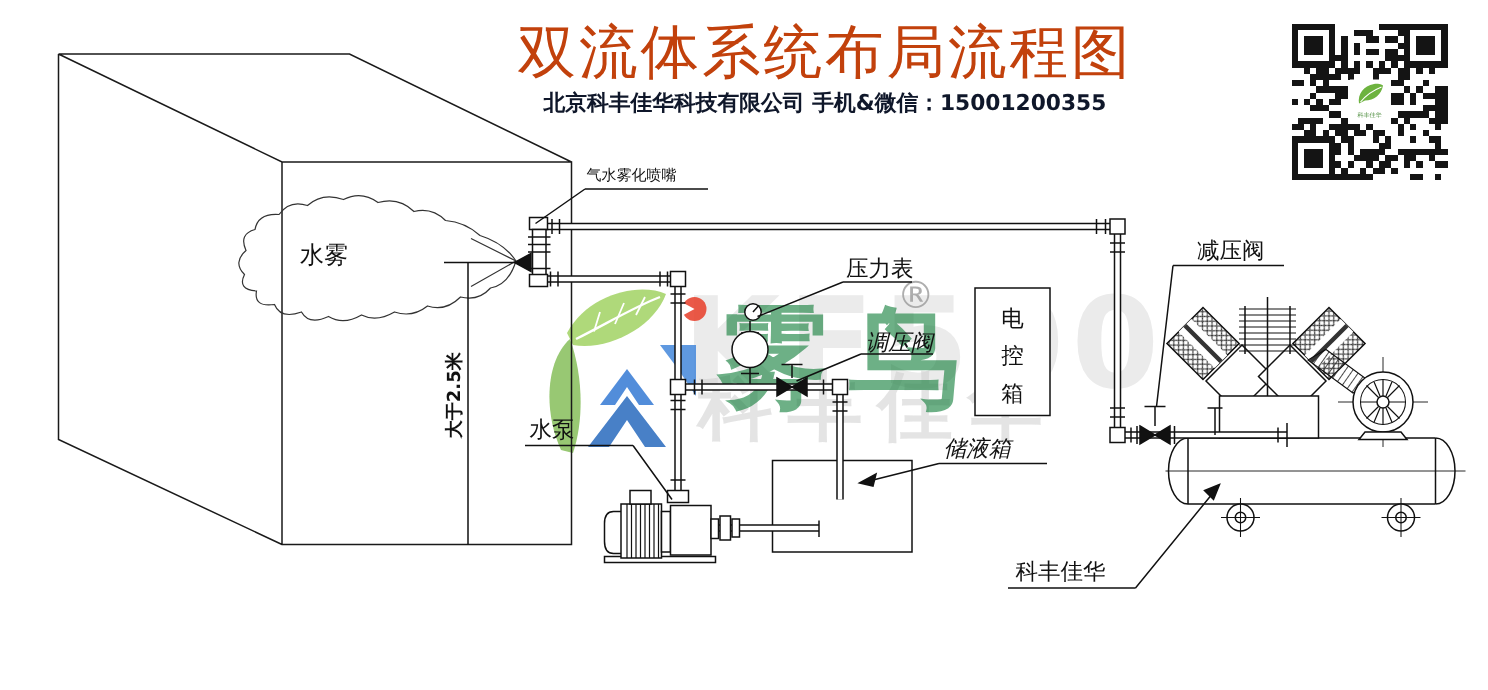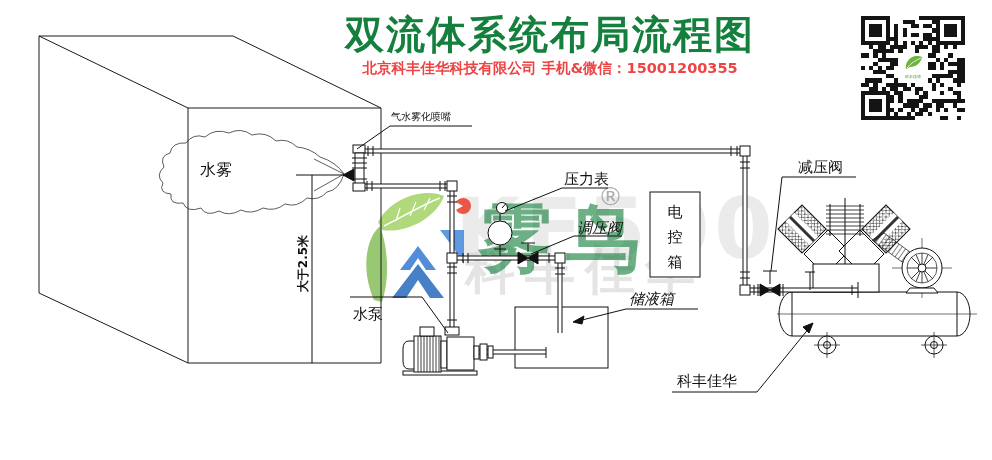--- a/index.html
+++ b/index.html
@@ -3,23 +3,23 @@
 <meta charset="utf-8">
 <style>
   * { margin:0; padding:0; box-sizing:border-box; }
   html,body { width:992px; height:460px; }
   body {
     position:relative; background:#fff; overflow:hidden;
     font-family:"DejaVu Sans","Liberation Sans",sans-serif; color:#111;
   }
   .abs { position:absolute; white-space:nowrap; }
   #title { left:320px; top:8px; width:460px; text-align:center;
-           font-size:39px; font-weight:bold; letter-spacing:2px; color:#15803d; }
+           font-size:39px; font-weight:normal; letter-spacing:2px; color:#c2410c; }
   #subtitle { left:310px; top:59px; width:480px; text-align:center;
-              font-size:14.5px; font-weight:bold; color:#ef4444; }
+              font-size:14.5px; font-weight:bold; color:#0f172a; }
   .lbl { font-size:10px; color:#111; z-index:3; }
   .lbl.big { font-size:15px; }
   #lbl-mist { font-size:16px;text-align:right; }
   #lbl-dim { font-size:12px; font-weight:bold; width:72px; text-align:center;
              transform:rotate(-90deg); transform-origin:center center; }
   #lbl-ctrl { width:46px; text-align:center; font-size:15px; line-height:25px; }
   #lbl-ctrl span { display:block; }
   
   #watermark { left:0; top:0; width:992px; height:460px; z-index:0; pointer-events:none; }
   .wm { position:absolute; white-space:nowrap; font-weight:bold; }
@@ -219,21 +219,21 @@
 </svg>
 
 <div id="title" class="abs">双流体系统布局流程图</div>
 <div id="subtitle" class="abs">北京科丰佳华科技有限公司 手机&amp;微信：15001200355</div>
 
 <div class="abs lbl" style="left:391px; top:110px;">气水雾化喷嘴</div>
 <div class="abs lbl" id="lbl-mist" style="left:200px; top:160px;">水雾</div>
 <div class="abs lbl" id="lbl-dim" style="left:267px; top:255px;">大于2.5米</div>
 <div class="abs lbl big" style="left:564px; top:170px;">压力表</div>
 <div class="abs lbl big" style="left:577px; top:219px;font-style:italic;">调压阀</div>
-<div class="abs lbl big" style="left:353px; top:277px;margin-top:28px;">水泵</div>
+<div class="abs lbl big" style="left:353px; top:277px;">水泵</div>
 <div class="abs lbl big" style="left:629px; top:290px;font-style:italic;">储液箱</div>
 <div class="abs lbl" id="lbl-ctrl" style="left:652px; top:200px;">
   <span>电</span>
   <span>控</span>
   <span>箱</span>
 </div>
 <div class="abs lbl big" style="left:798px; top:158px;">减压阀</div>
 <div class="abs lbl big" style="left:677px; top:372px;">科丰佳华</div>
 
 <div id="qr" class="abs">

